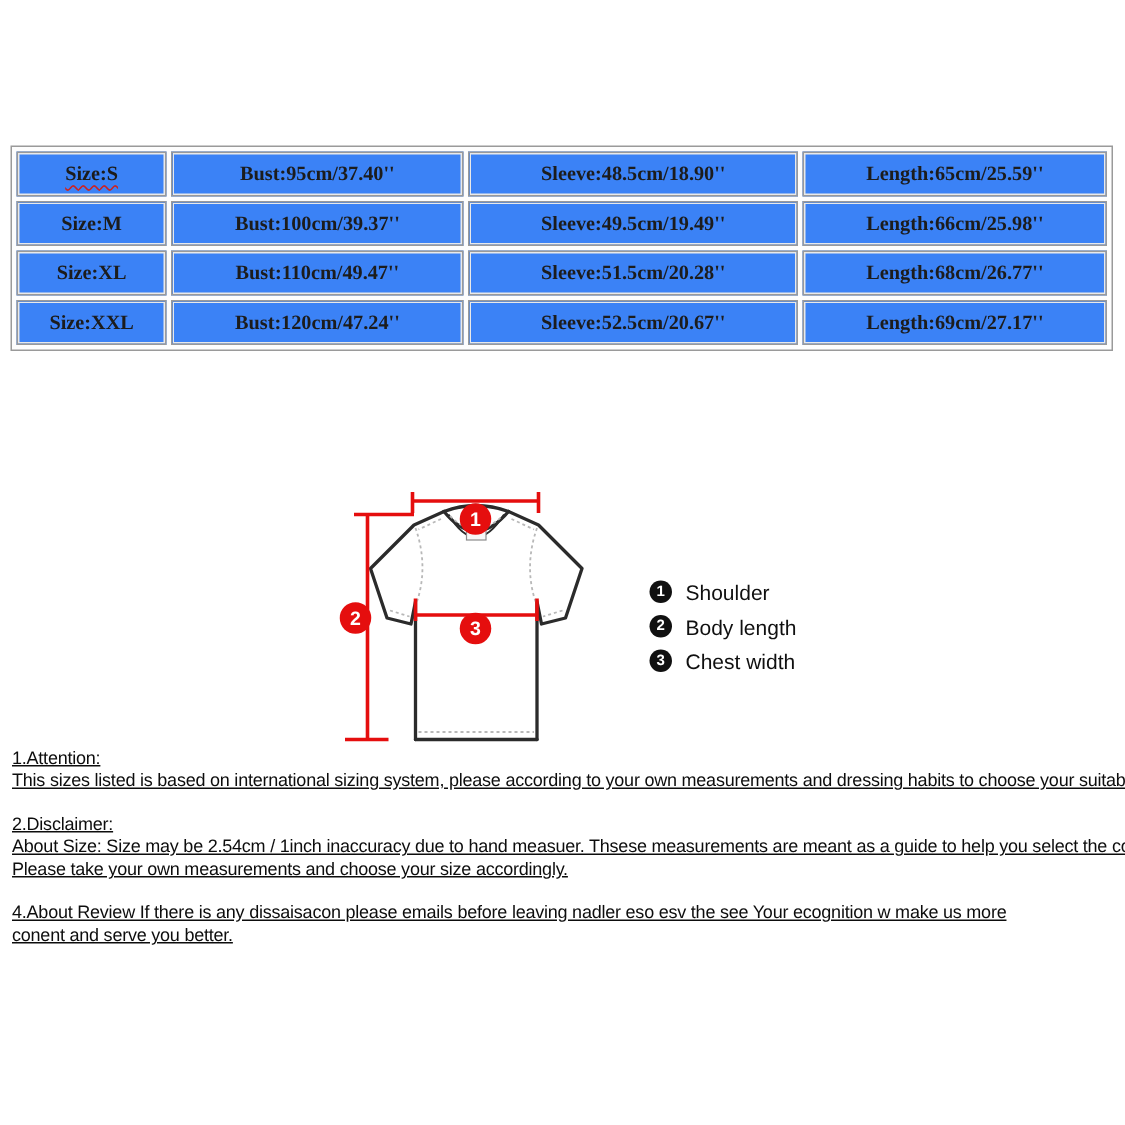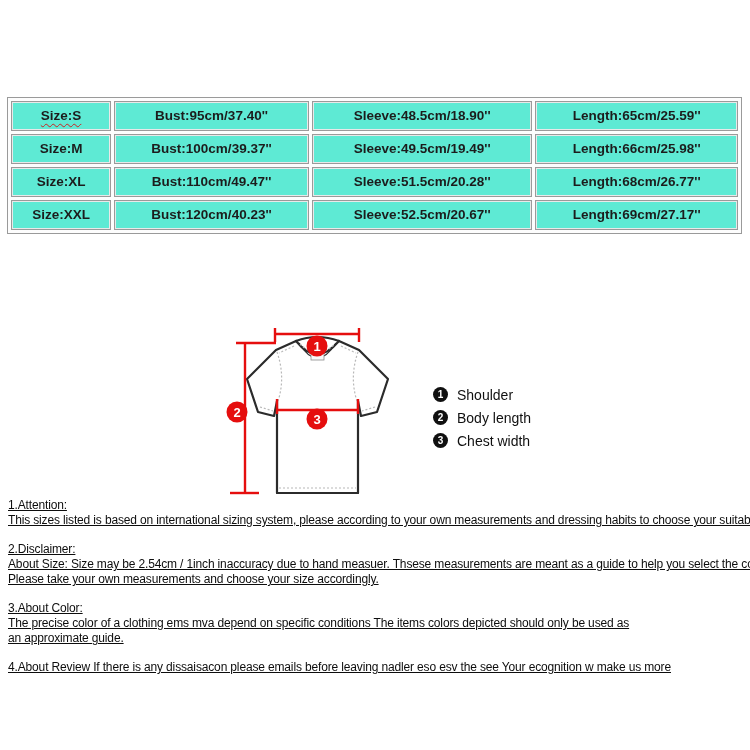--- a/index.html
+++ b/index.html
@@ -10,25 +10,25 @@
   
   .size-table{
     position:absolute; left:7px; top:97px; width:735px;
     border-collapse:separate; border-spacing:3px;
     border:1px solid #9a9a9a; background:#fdfdfd;
     table-layout:fixed;
   }
   .size-table td{
     border:1px solid #9a9a9a;
     box-shadow:inset 0 0 0 1px #e9e9e9;
-    background:#5eead4;
+    background:#3b82f6;
     height:26px; line-height:26px;
     text-align:center; vertical-align:middle;
     font-size:13.5px; font-weight:bold; color:#1c1c1c;
-    white-space:nowrap; overflow:hidden;
+    white-space:nowrap; overflow:hidden;font-family:Liberation Serif, serif;
   }
   .col-size{width:13.7%;} .col-bust{width:27.2%;} .col-sleeve{width:30.8%;} .col-length{width:28.3%;}
   .wavy{
     text-decoration:underline; text-decoration-style:wavy;
     text-decoration-color:#cc2222; text-decoration-thickness:1px;
     text-underline-offset:3px;
   }
   
   .diagram-svg{position:absolute; left:0; top:0; width:750px; height:750px;}
   
@@ -66,21 +66,21 @@
       <td class="col-length">Length:66cm/25.98''</td>
     </tr>
     <tr>
       <td class="col-size">Size:XL</td>
       <td class="col-bust">Bust:110cm/49.47''</td>
       <td class="col-sleeve">Sleeve:51.5cm/20.28''</td>
       <td class="col-length">Length:68cm/26.77''</td>
     </tr>
     <tr>
       <td class="col-size">Size:XXL</td>
-      <td class="col-bust">Bust:120cm/40.23''</td>
+      <td class="col-bust">Bust:120cm/47.24''</td>
       <td class="col-sleeve">Sleeve:52.5cm/20.67''</td>
       <td class="col-length">Length:69cm/27.17''</td>
     </tr>
   </tbody>
 </table>
 
 <svg class="diagram-svg" viewBox="0 0 750 750" aria-hidden="true">
 
   <path d="M296,341 L276,350 L247,379 L258,412 L274,416 L277,401 L277,493 L358,493 L358,401 L361,416 L377,412 L388,379 L359,350 L339,341 Q317,333 296,341 Z" fill="#ffffff" stroke="none"></path>
 
@@ -148,20 +148,16 @@
   <div class="note-section">
     <p class="note-heading">1.Attention:</p>
     <p class="note-line">This sizes listed is based on international sizing system, please according to your own measurements and dressing habits to choose your suitable size.</p>
   </div>
   <div class="note-section">
     <p class="note-heading">2.Disclaimer:</p>
     <p class="note-line">About Size: Size may be 2.54cm / 1inch inaccuracy due to hand measuer. Thsese measurements are meant as a guide to help you select the correct size.</p>
     <p class="note-line">Please take your own measurements and choose your size accordingly.</p>
   </div>
   <div class="note-section">
-    <p class="note-heading">3.About Color:</p>
-    <p class="note-line">The precise color of a clothing ems mva depend on specific conditions The items colors depicted should only be used as</p>
-    <p class="note-line">an approximate guide.</p>
-  </div>
-  <div class="note-section">
     <p class="note-heading" style="font-weight:normal">4.About Review If there is any dissaisacon please emails before leaving nadler eso esv the see Your ecognition w make us more</p>
+    <p class="note-line">conent and serve you better.</p>
   </div>
 </div>
 
 </body></html>

